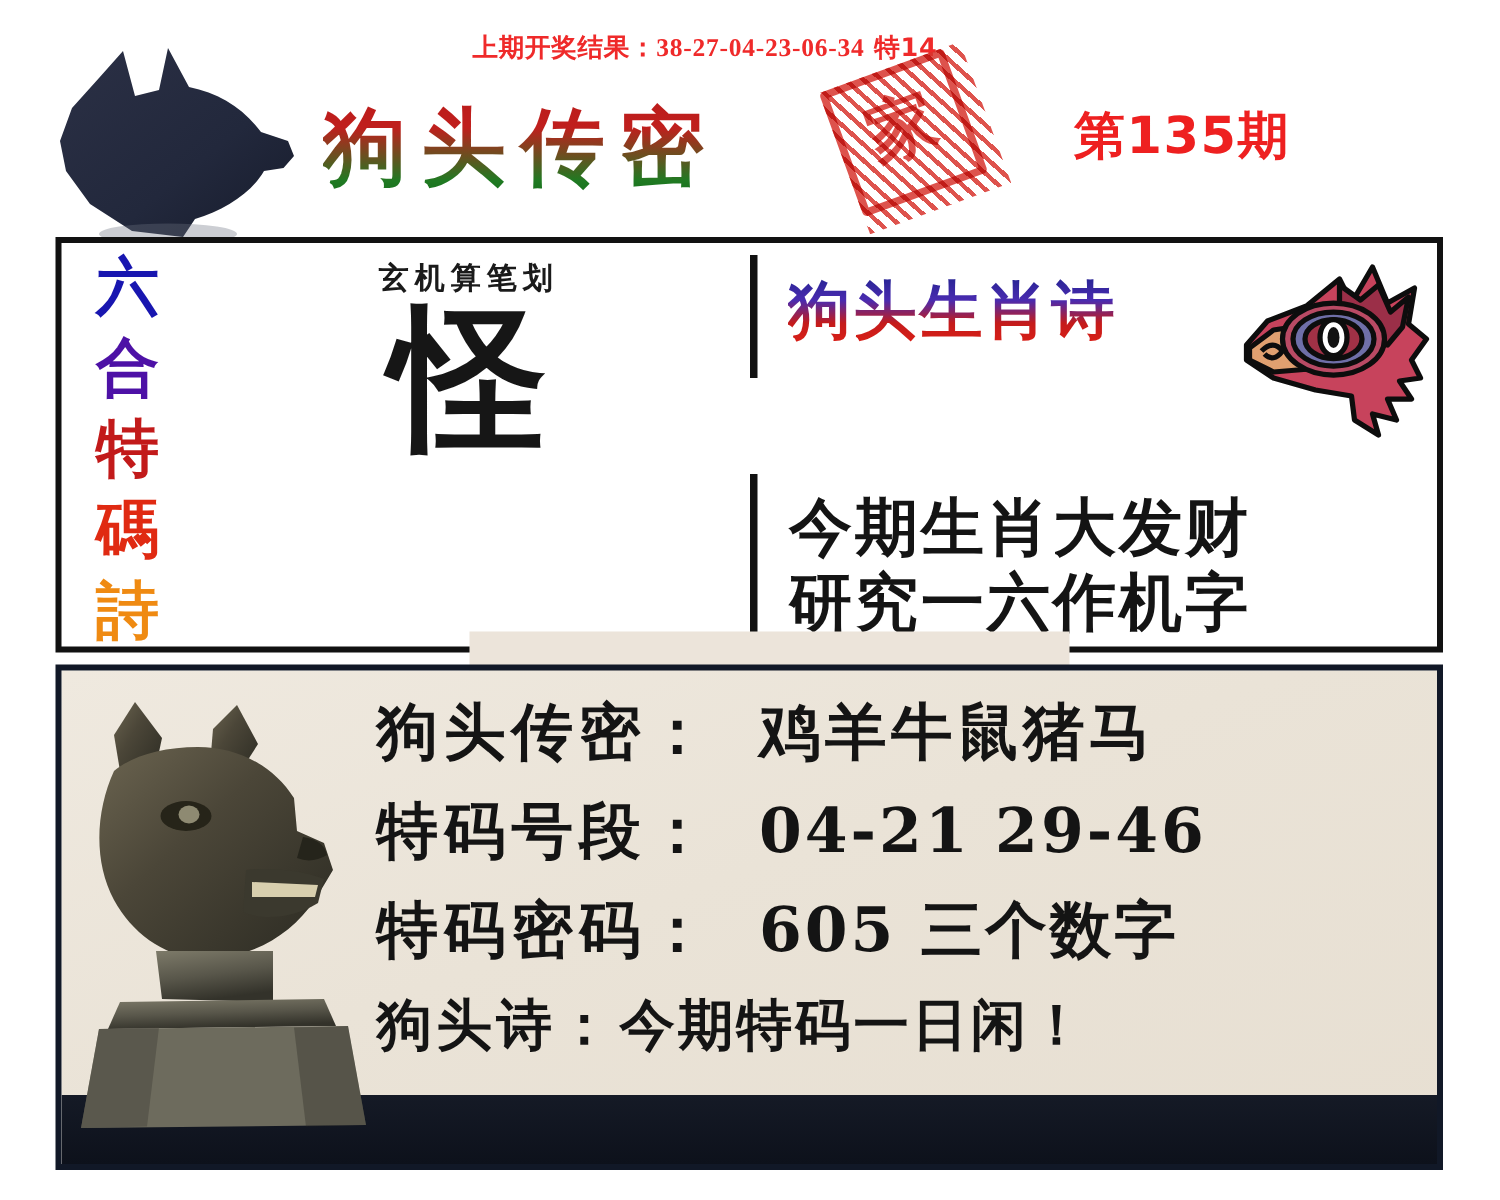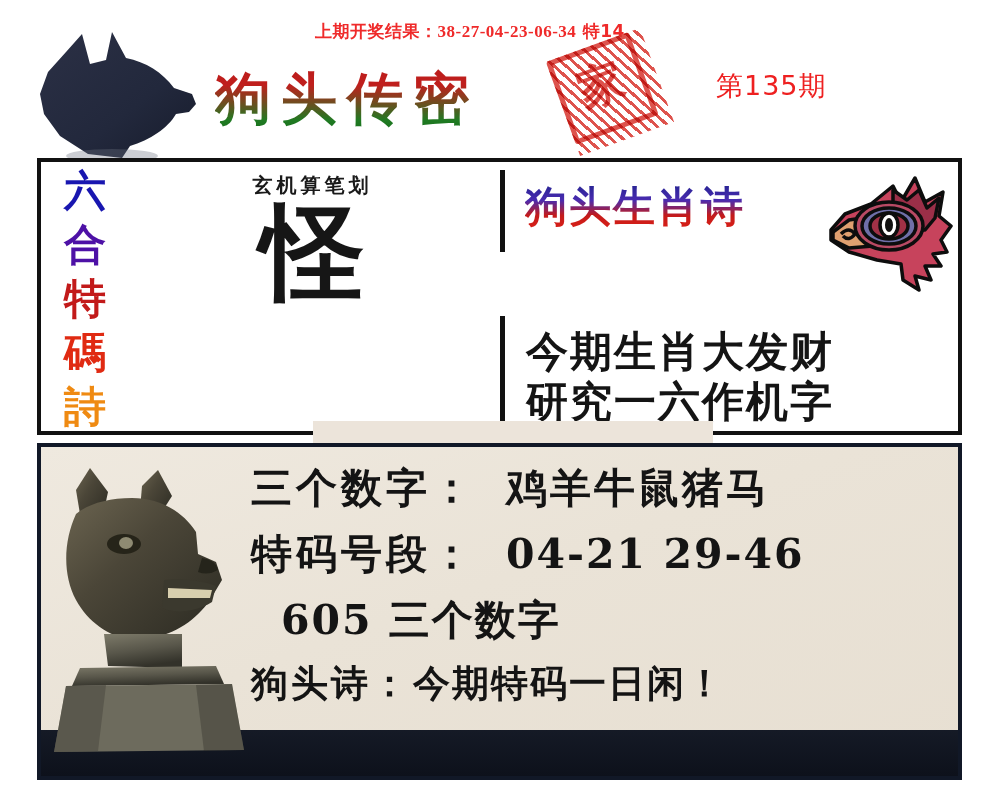--- a/index.html
+++ b/index.html
@@ -42,21 +42,21 @@
     opacity:.85;
   }
   .seal .hatch{
     position:absolute;left:0;top:0;width:100px;height:100px;
     background:repeating-linear-gradient(62deg,rgba(216,53,46,.85) 0 3px,transparent 3px 8px);
     mix-blend-mode:multiply;
   }
   .issue-no{
     position:absolute;left:716px;top:68px;
     font-family:"DejaVu Sans","Liberation Sans",sans-serif;
-    font-size:27px;font-weight:normal;color:#ee2020;letter-spacing:1px;
+    font-size:34px;font-weight:bold;color:#ee2020;letter-spacing:1px;
   }
 
   
   .mid-panel{
     position:absolute;left:37px;top:158px;width:925px;height:277px;
     border:4px solid #111;box-sizing:border-box;background:#fff;
   }
   .divider-top{position:absolute;left:500px;top:170px;width:5px;height:82px;background:#111;}
   .divider-bot{position:absolute;left:500px;top:316px;width:5px;height:113px;background:#111;}
 
@@ -258,28 +258,29 @@
 
         <path fill="url(#bz2)" d="M34 206 L170 204 L178 222 L26 224 Z"></path>
         <path fill="#6d6b5d" d="M20 224 L186 222 L198 288 L8 290 Z"></path>
         <path fill="#4a4940" opacity=".55" d="M20 224 L60 223 L52 289 L8 290 Z"></path>
         <path fill="#2a2a25" opacity=".35" d="M150 223 L186 222 L198 288 L158 289 Z"></path>
       </svg>
     </div>
 
     <div class="lines">
       <div class="bline">
-        <span class="lab">三个数字：</span>
+        <span class="lab">狗头传密：</span>
         <span class="val">鸡羊牛鼠猪马</span>
       </div>
       <div class="bline num">
         <span class="lab">特码号段：</span>
         <span class="val">04-21  29-46</span>
       </div>
       <div class="bline num">
+        <span class="lab">特码密码：</span>
         <span class="val">605 三个数字</span>
       </div>
       <div class="bline bline4">
         <span class="lab">狗头诗：</span>
         <span class="val">今期特码一日闲！</span>
       </div>
     </div>
   </div>
 
 </div>

